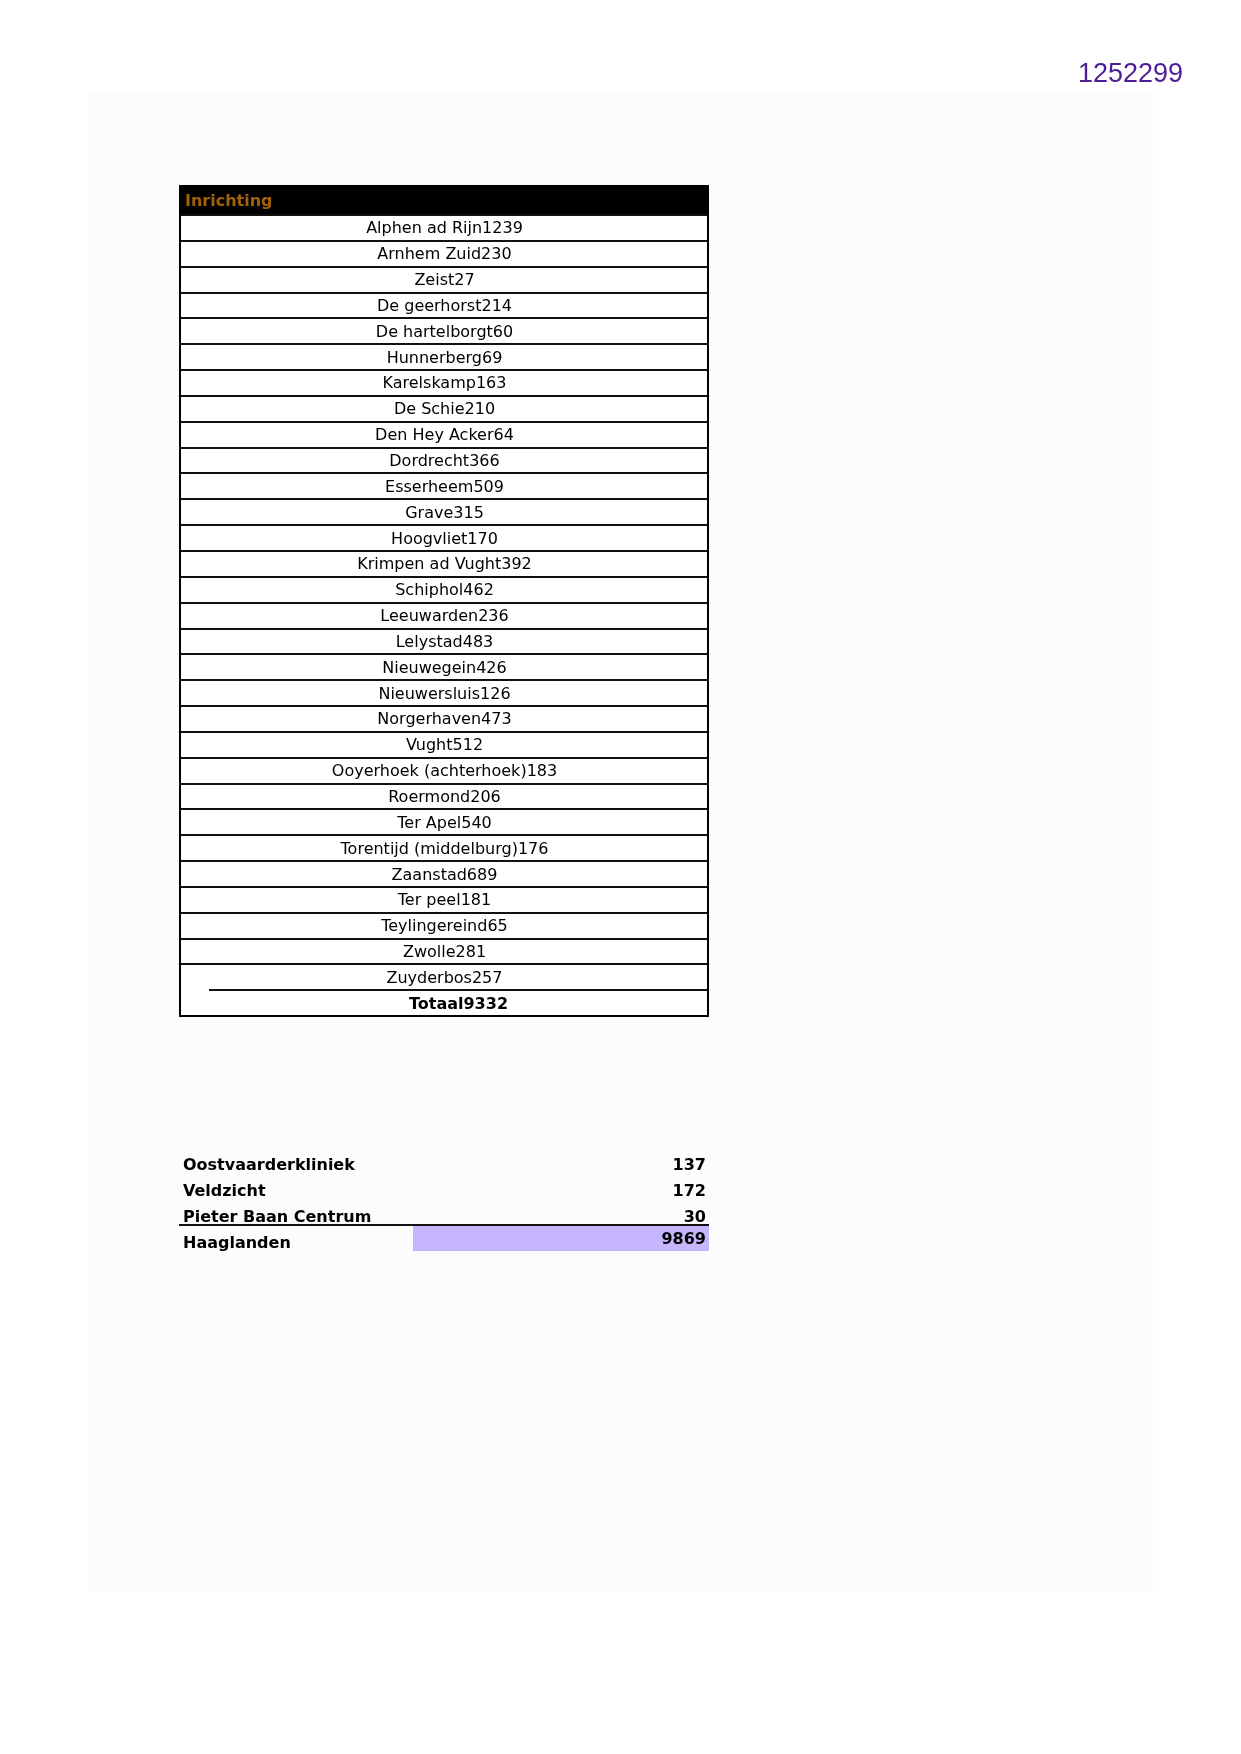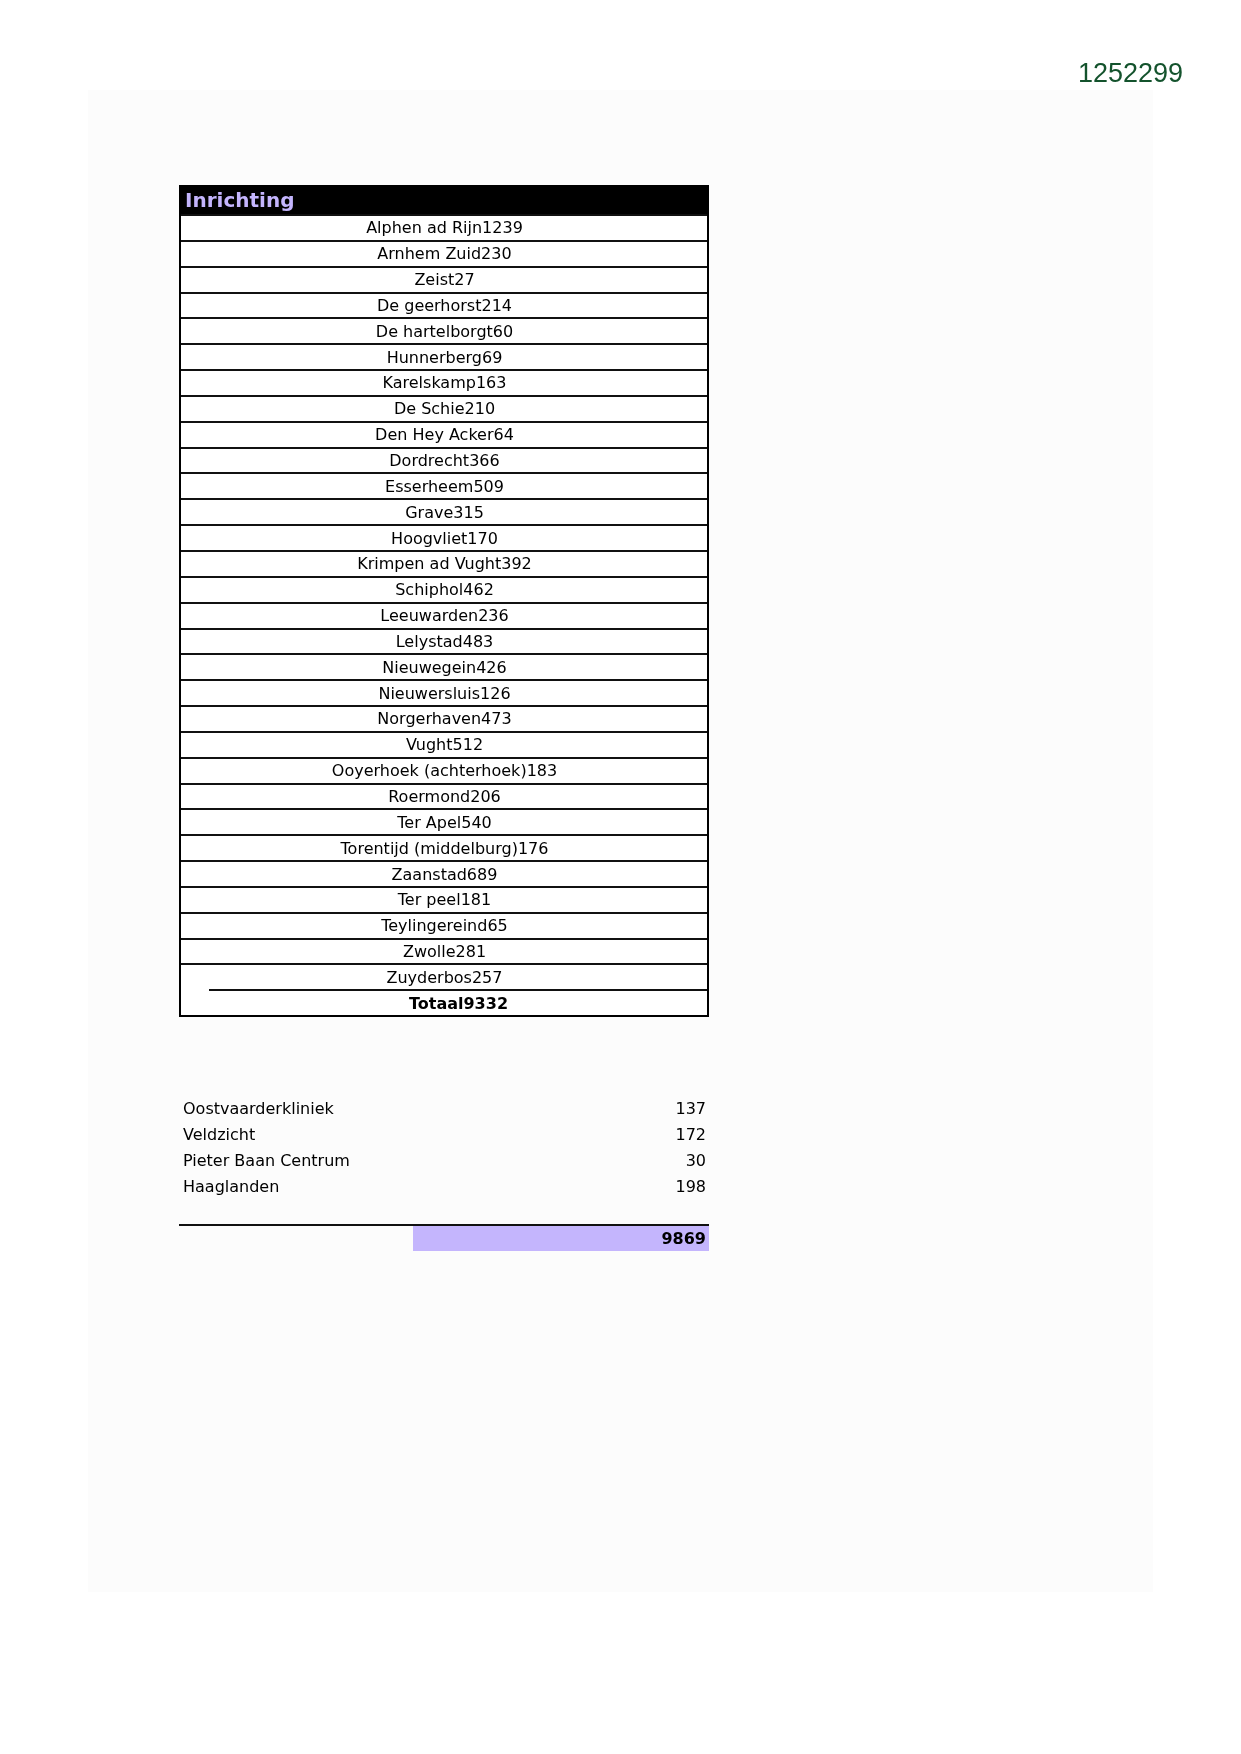--- a/index.html
+++ b/index.html
@@ -7,43 +7,44 @@
       width: 1241px; height: 1754px; background: #ffffff;
       position: relative; overflow: hidden;
       font-family: "Liberation Sans", sans-serif; color: #000;
     }
     .page-shade {
       position: absolute; left: 88px; top: 90px; width: 1065px; height: 1502px;
       background: #fcfcfc;
     }
     .doc-id {
       position: absolute; left: 1078px; top: 58px;
-      font-family: "Liberation Sans", sans-serif; font-size: 27px; color: #14532d;
+      font-family: "Liberation Sans", sans-serif; font-size: 27px; color: #4c1d95;
       letter-spacing: 0px;
     }
     .tbl {
       position: absolute; left: 179px; top: 185px; width: 530px;
       border: 2px solid #000; box-sizing: border-box; background: #fff;
       font-family: "DejaVu Sans", sans-serif;
     }
     .tbl-head {
-      height: 27px; background: #000; color: #c4b5fd;
-      font-weight: bold; font-size: 20px; line-height: 27px; padding-left: 4px;
+      height: 27px; background: #000; color: #a16207;
+      font-weight: bold; font-size: 16px; line-height: 27px; padding-left: 4px;
       box-sizing: border-box;
     }
     .row {
       display: flex; justify-content: center; align-items: center;
       height: 25.85px; box-sizing: border-box; border-top: 2px solid #111;
       font-size: 16px; padding: 0 3px 0 4px;
     }
     .row.total { font-weight: bold; margin-left: 28px; }
     .row .name, .row .val { white-space: nowrap; }
     .extra {
-      position: absolute; left: 179px; top: 1096px; width: 530px;
+      position: absolute; left: 179px; top: 1152px; width: 530px;
       font-family: "DejaVu Sans", sans-serif;
+      font-weight: bold;
     }
     .extra .xrow {
       display: flex; justify-content: space-between; height: 26px; line-height: 26px;
       font-size: 16px; padding: 0 3px 0 4px;
     }
     .grand-line {
       position: absolute; left: 179px; top: 1224px; width: 530px; height: 2px; background: #111;
     }
     .grand-cell {
       position: absolute; left: 413px; top: 1226px; width: 296px; height: 25px;

